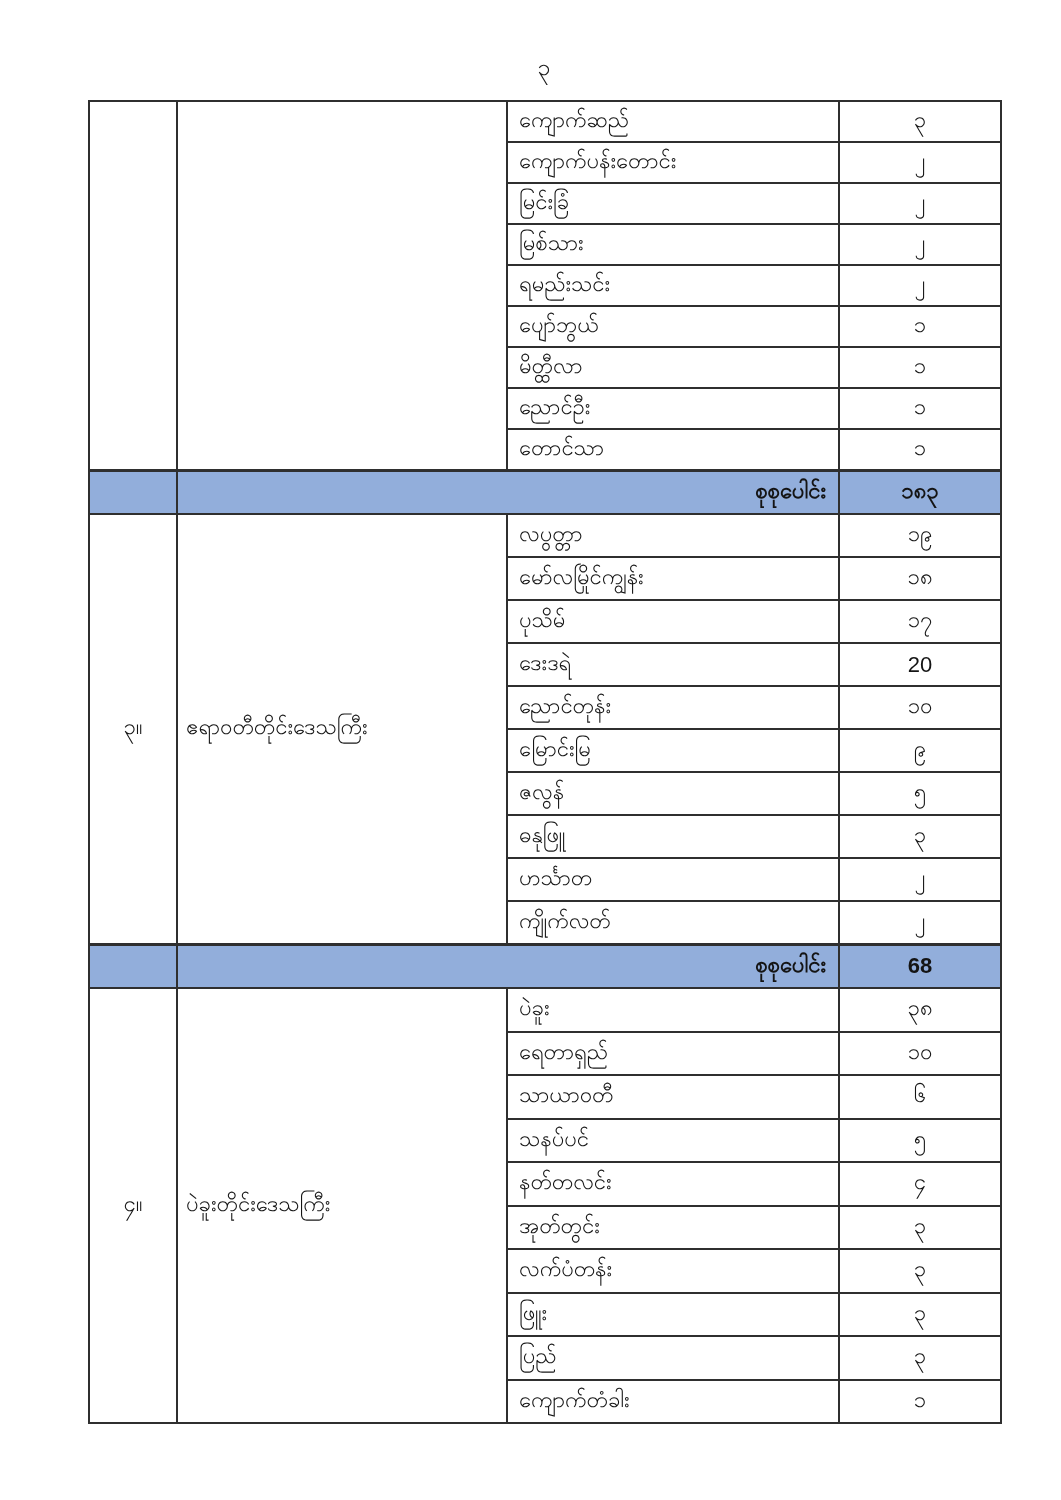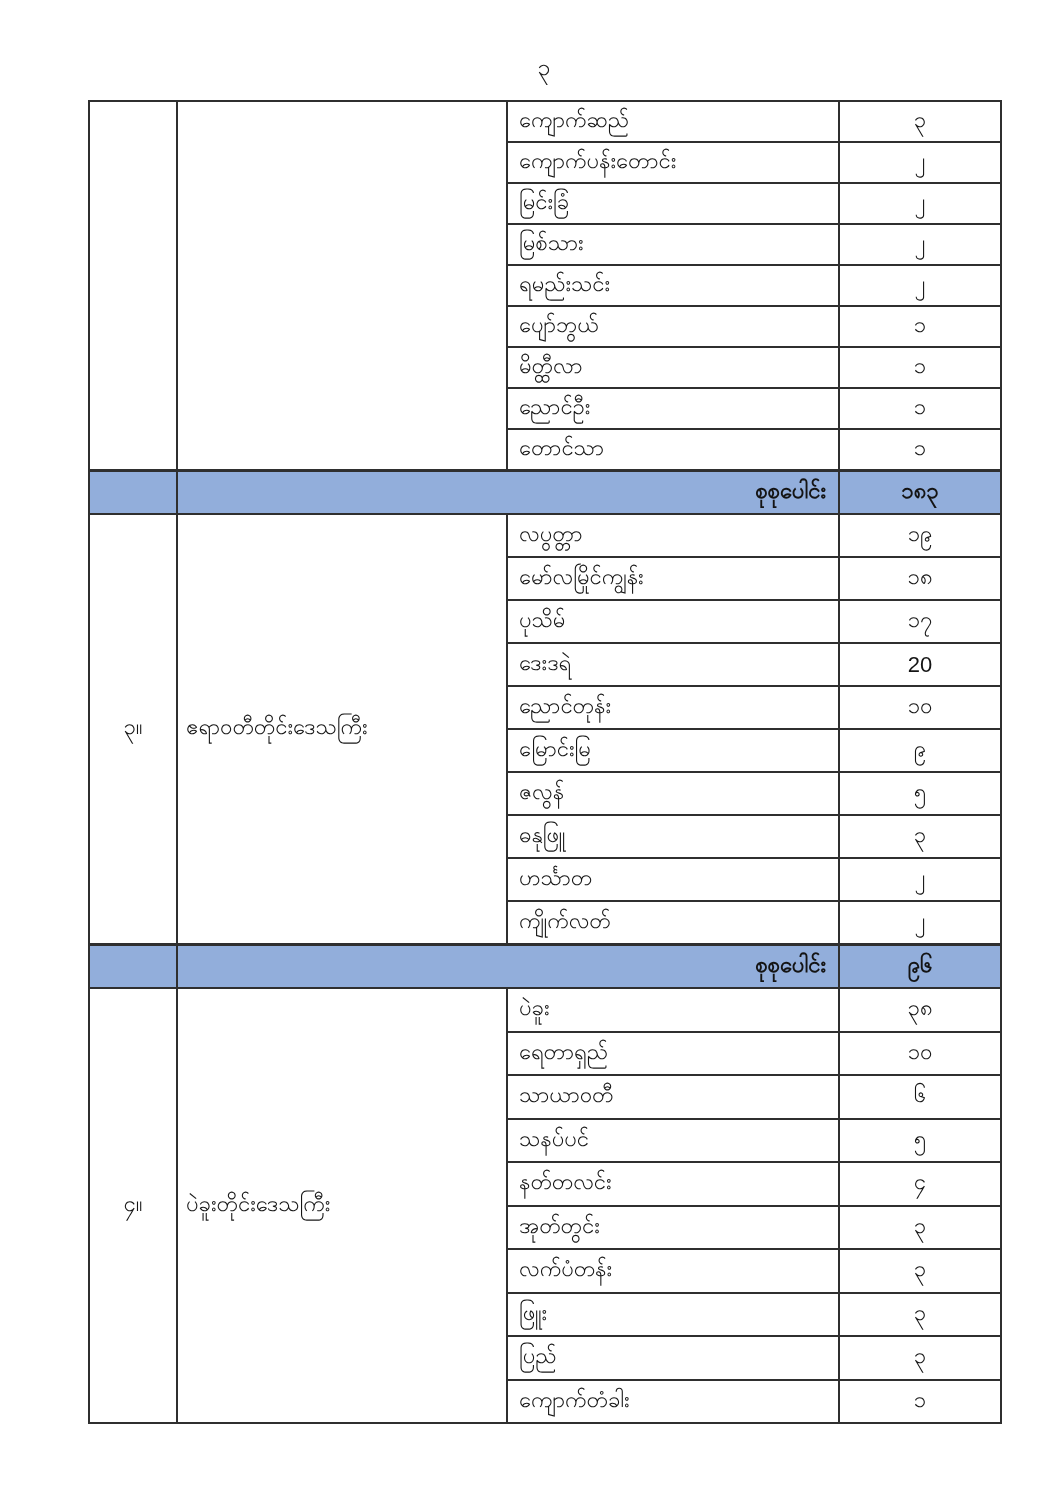--- a/index.html
+++ b/index.html
@@ -159,21 +159,21 @@
           <td class="cell-name">ဟင်္သာတ</td>
           <td class="cell-value">၂</td>
         </tr>
         <tr style="height: 43px;">
           <td class="cell-name">ကျိုက်လတ်</td>
           <td class="cell-value">၂</td>
         </tr>
         <tr class="total-row" style="height: 44px;">
           <td class="cell-no"></td>
           <td class="total-label" colspan="2">စုစုပေါင်း</td>
-          <td class="cell-value">၉၆</td>
+          <td class="cell-value">68</td>
         </tr>
         <tr style="height: 43.5px;">
           <td class="cell-no" rowspan="10">၄။</td>
           <td class="cell-region" rowspan="10">ပဲခူးတိုင်းဒေသကြီး</td>
           <td class="cell-name">ပဲခူး</td>
           <td class="cell-value bold">၃၈</td>
         </tr>
         <tr style="height: 43.5px;">
           <td class="cell-name">ရေတာရှည်</td>
           <td class="cell-value bold">၁၀</td>

